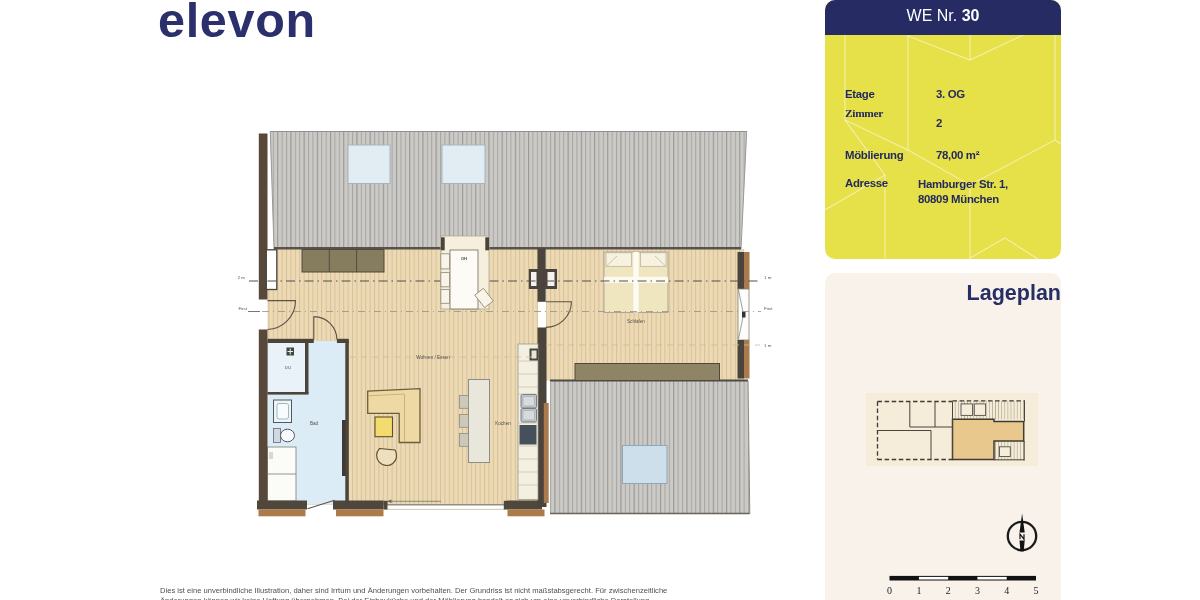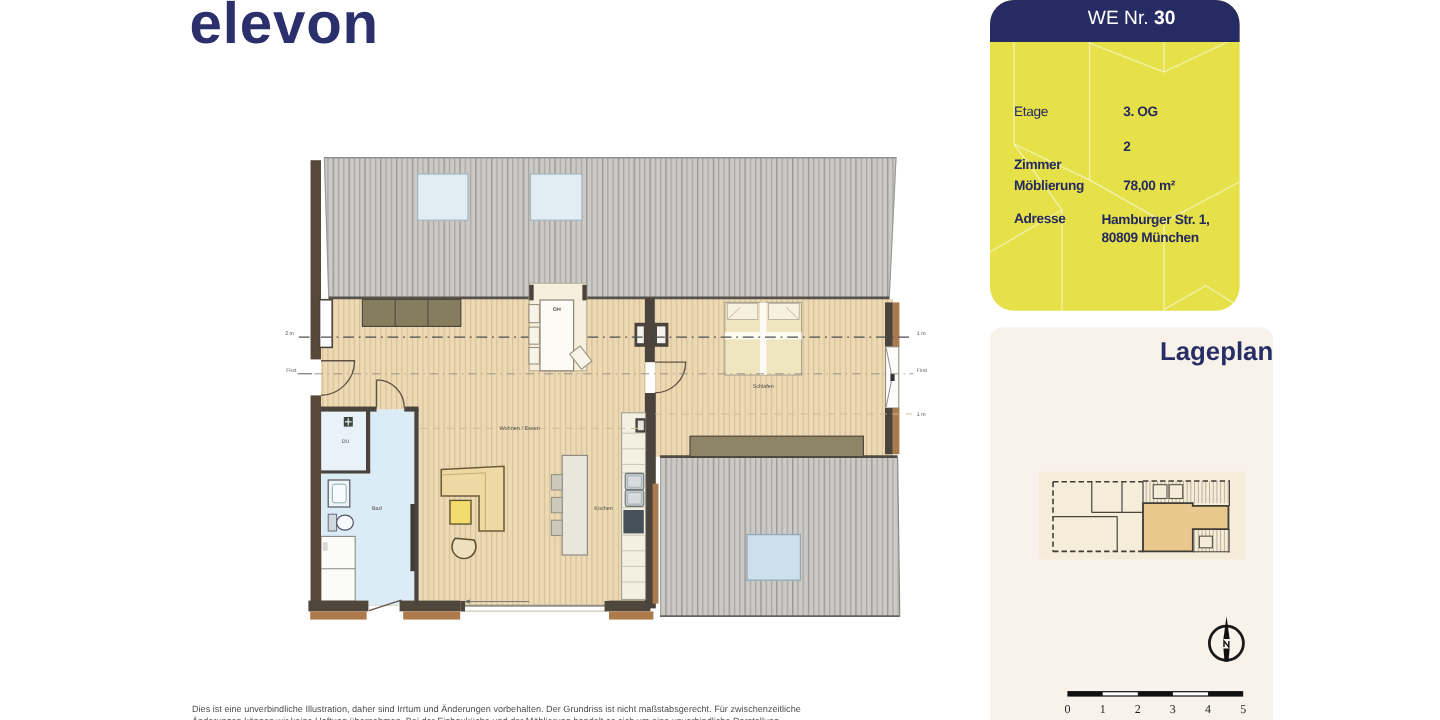--- a/index.html
+++ b/index.html
@@ -8,41 +8,41 @@
   #page{position:relative;width:1200px;height:600px;overflow:hidden;}
   .abs{position:absolute;}
 </style>
 </head>
 <body>
 <div id="page">
 
 <div class="abs" style="left:158px;top:-8.5px;width:180px;height:52px;color:#2b2f6b;font-weight:bold;font-size:48.5px;letter-spacing:0.7px;">elevon</div>
 
 
-<div class="abs" style="left:825px;top:0px;width:208px;height:259px;background:#e6e049;border-radius:20px;overflow:hidden;">
+<div class="abs" style="left:825px;top:0px;width:236px;height:259px;background:#e6e049;border-radius:10px;overflow:hidden;">
 
   <svg class="abs" style="left:0;top:0;" width="236" height="259" viewBox="0 0 236 259">
     <g fill="none" stroke="rgba(255,255,255,0.5)" stroke-width="1.2">
       <path d="M20 -10 L20 120 L60 175 L60 259"></path>
       <path d="M83 36 L83 150 L20 120"></path>
       <path d="M83 150 L145 185 L145 300"></path>
       <path d="M145 185 L230 140 L230 20 L145 60 L83 36 L110 -20"></path>
       <path d="M230 140 L260 160"></path>
       <path d="M60 175 L0 210"></path>
       <path d="M145 60 L145 -20"></path>
       <path d="M230 270 L180 238 L145 258"></path>
     </g>
   </svg>
 
   <div class="abs" style="left:0;top:0;width:236px;height:35px;background:#262c63;color:#ffffff;font-size:16px;text-align:center;line-height:31.5px;"><span style="font-weight:500;">WE Nr. </span><span style="font-weight:bold;">30</span></div>
 
-  <div class="abs" style="left:20px;top:88px;color:#242a5e;font-size:11.4px;font-weight:normal;letter-spacing:-0.3px;">Etage</div>
+  <div class="abs" style="left:20px;top:88px;color:#242a5e;font-size:11.4px;font-weight:bold;letter-spacing:-0.3px;">Etage</div>
   <div class="abs" style="left:111px;top:88px;color:#242a5e;font-size:11.4px;font-weight:bold;letter-spacing:-0.3px;">3. OG</div>
 
-  <div class="abs" style="left:20px;top:132px;color:#242a5e;font-size:11.4px;font-weight:bold;letter-spacing:-0.3px;">Zimmer</div>
+  <div class="abs" style="left:20px;top:107px;color:#242a5e;font-size:11.4px;font-weight:bold;letter-spacing:-0.3px;font-family:Liberation Serif, serif;">Zimmer</div>
   <div class="abs" style="left:111px;top:117px;color:#242a5e;font-size:11.4px;font-weight:bold;letter-spacing:-0.3px;">2</div>
 
   <div class="abs" style="left:20px;top:149px;color:#242a5e;font-size:11.4px;font-weight:bold;letter-spacing:-0.3px;">Möblierung</div>
   <div class="abs" style="left:111px;top:149px;color:#242a5e;font-size:11.4px;font-weight:bold;letter-spacing:-0.3px;">78,00 m²</div>
 
   <div class="abs" style="left:20px;top:177px;color:#242a5e;font-size:11.4px;font-weight:bold;letter-spacing:-0.3px;">Adresse</div>
   <div class="abs" style="left:93px;top:177px;color:#242a5e;font-size:11.4px;font-weight:bold;letter-spacing:-0.3px;line-height:14.5px;">Hamburger Str. 1,<br>80809 München</div>
 </div>
 
 <div class="abs" style="left:825px;top:273px;width:236px;height:340px;background:#f8f2ea;border-radius:10px;">

